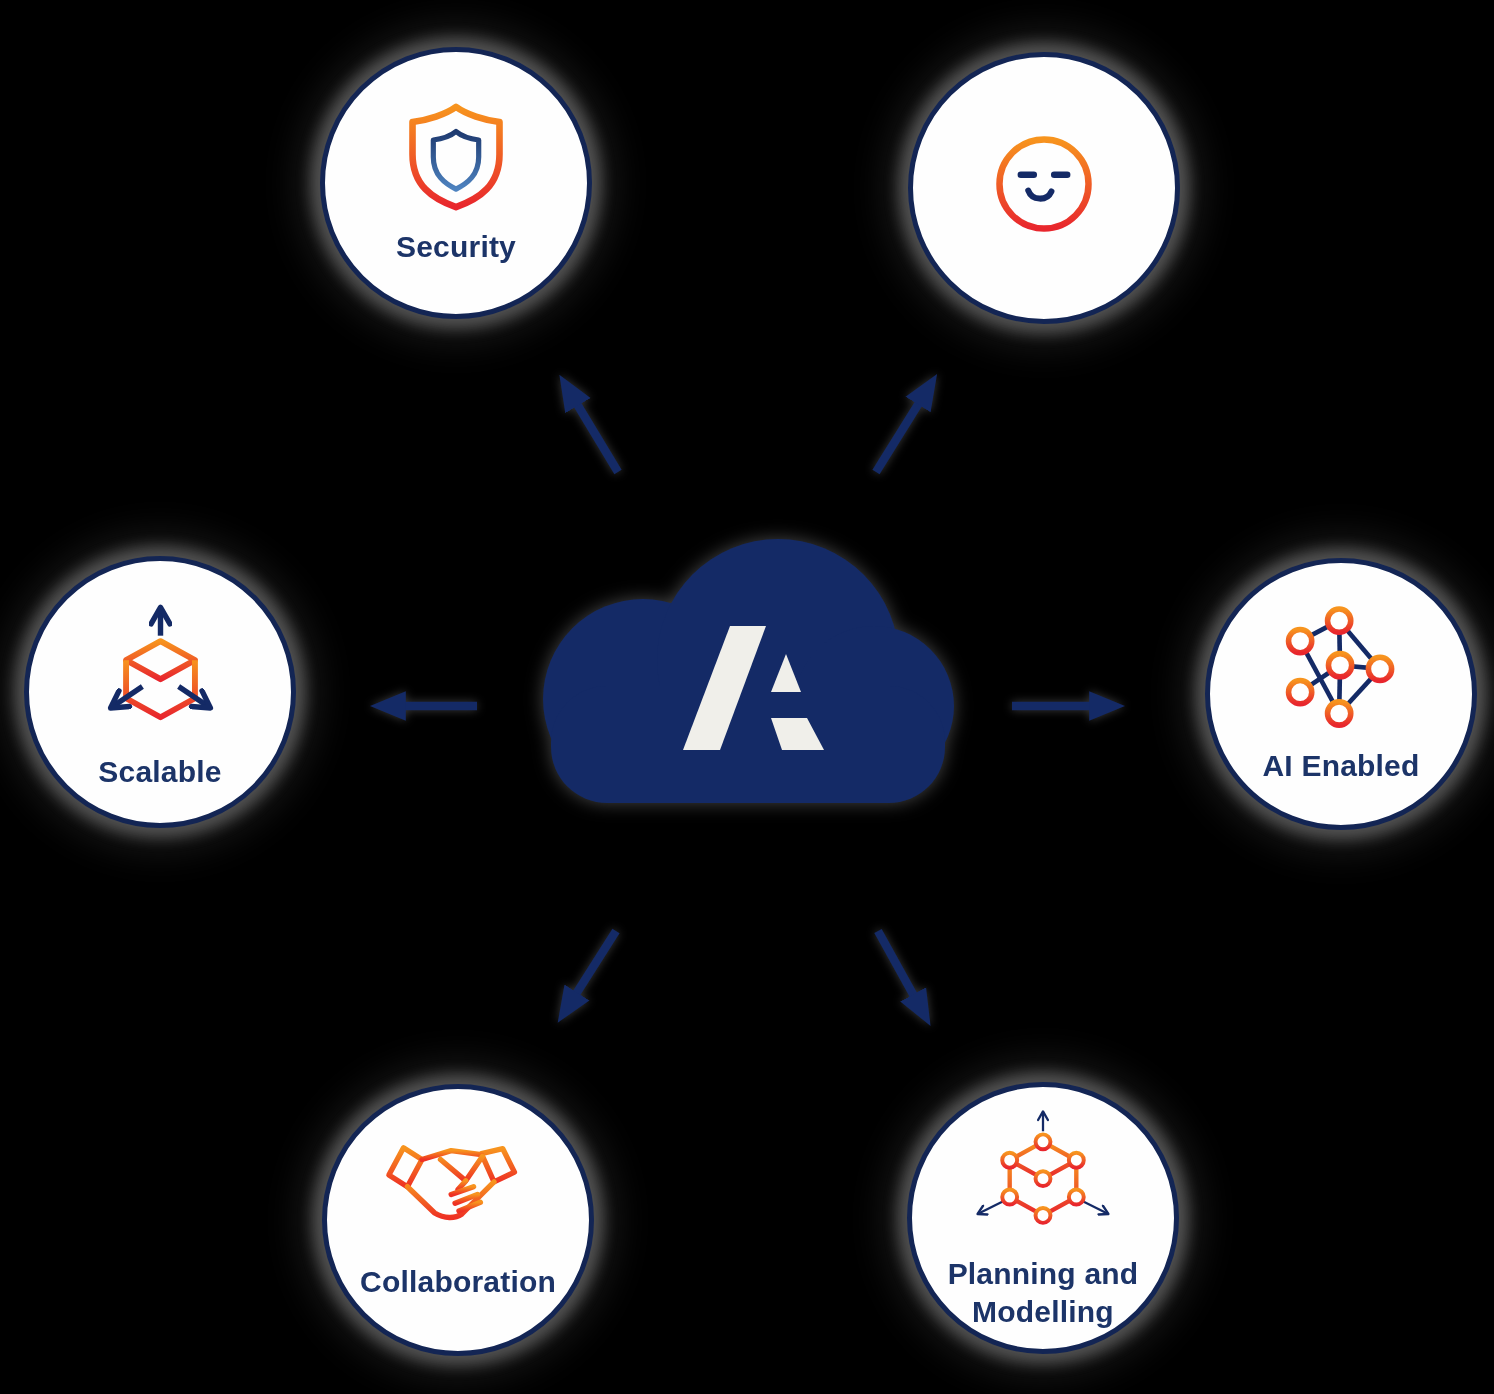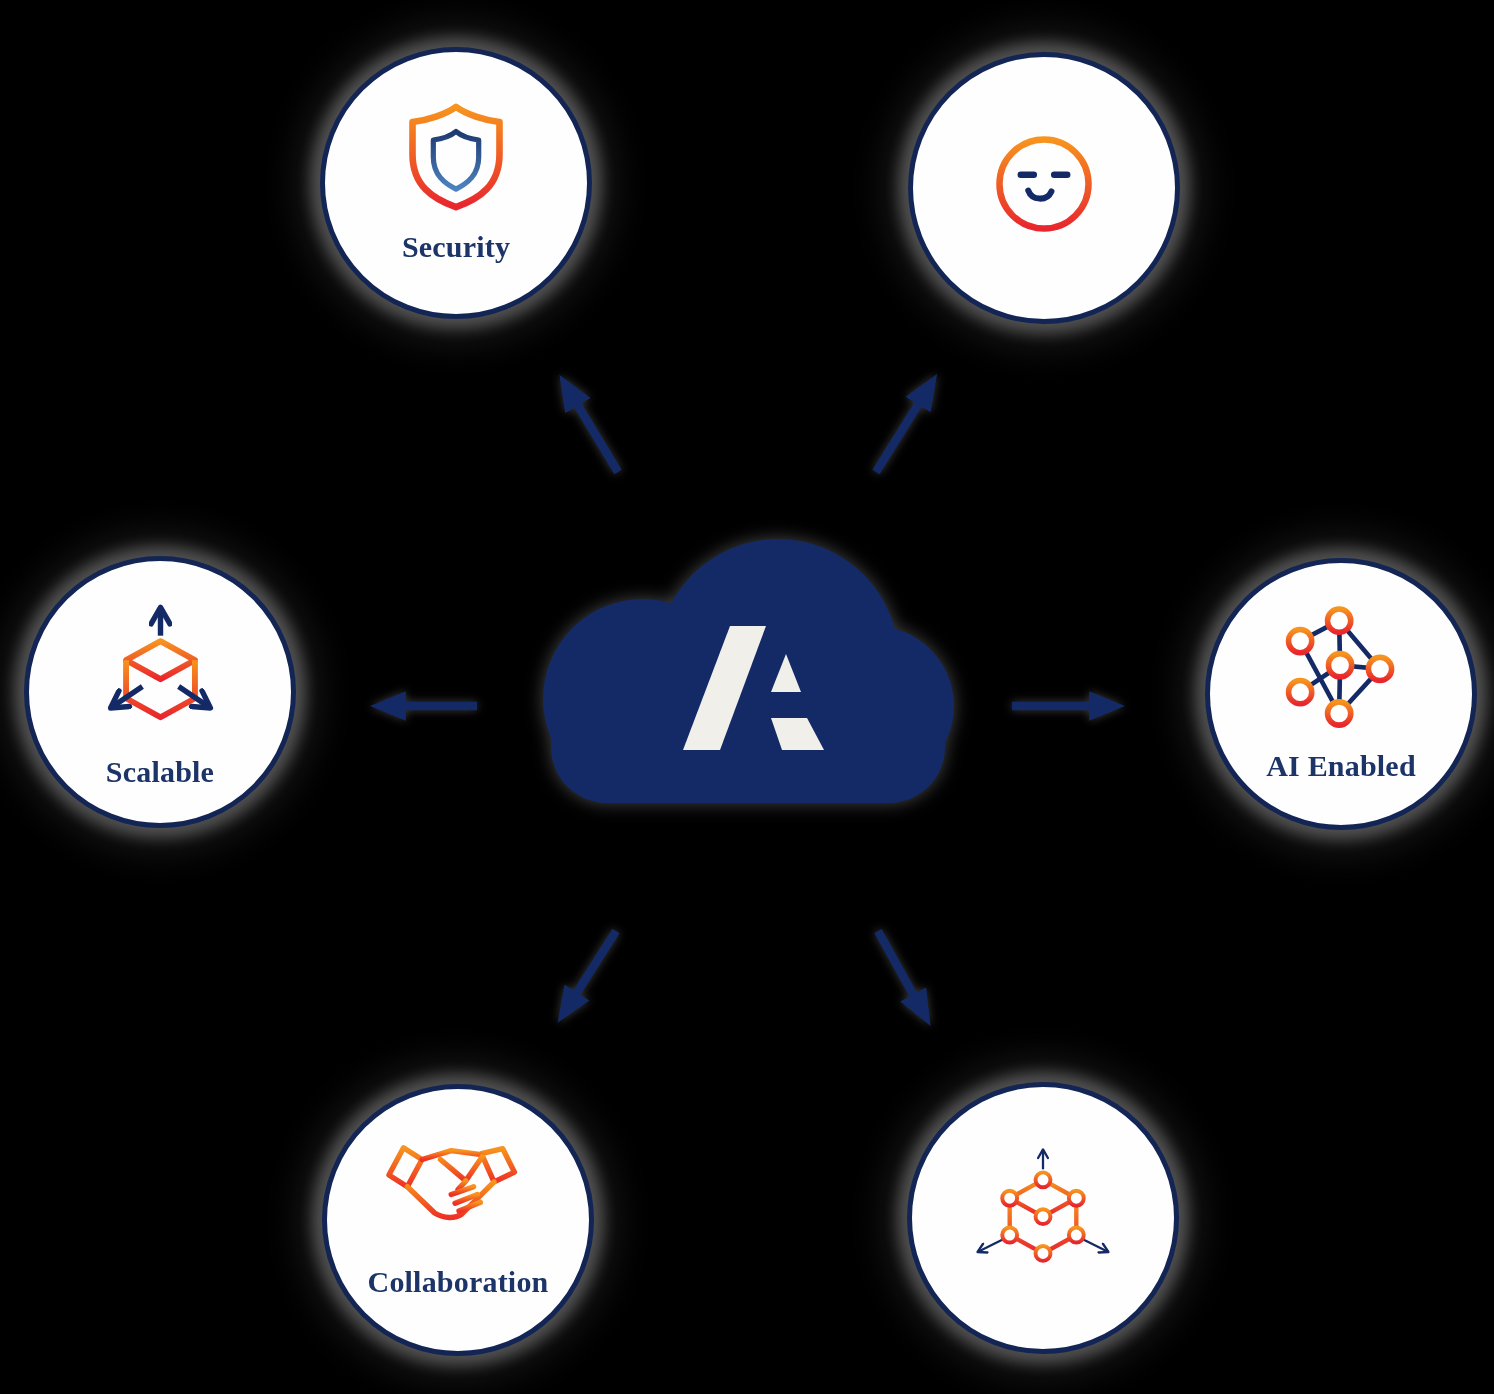--- a/index.html
+++ b/index.html
@@ -1,18 +1,18 @@
 <!DOCTYPE html>
 <html><head>
 <meta charset="utf-8">
 <style>
   html,body{margin:0;padding:0;background:#000;}
   .canvas{
     position:relative;width:1494px;height:1394px;background:#000;
-    font-family:Liberation Serif, serif;overflow:hidden;
+    font-family:Liberation Sans, sans-serif;overflow:hidden;
   }
   
   .node{
     position:absolute;width:262px;height:262px;border-radius:50%;
     background:#fefefe;border:5px solid #132554;
     box-shadow:0 0 14px 10px rgba(150,150,150,.45), 0 0 38px 22px rgba(95,95,95,.28);
     display:flex;flex-direction:column;align-items:center;justify-content:center;
     text-align:center;
   }
   .node .label{
@@ -214,15 +214,19 @@
       <g fill="#ffffff" stroke="url(#gO-pl)" stroke-width="4.5">
         <circle cx="90" cy="42" r="8.5"></circle>
         <circle cx="52" cy="63" r="8.5"></circle>
         <circle cx="128" cy="63" r="8.5"></circle>
         <circle cx="90" cy="84" r="8.5"></circle>
         <circle cx="52" cy="105" r="8.5"></circle>
         <circle cx="90" cy="126" r="8.5"></circle>
         <circle cx="128" cy="105" r="8.5"></circle>
       </g>
     </svg>
+    <div class="label">
+      <span>Planning and</span>
+      <span>Modelling</span>
+    </div>
   </div>
 
 </div>
 
 </body></html>

